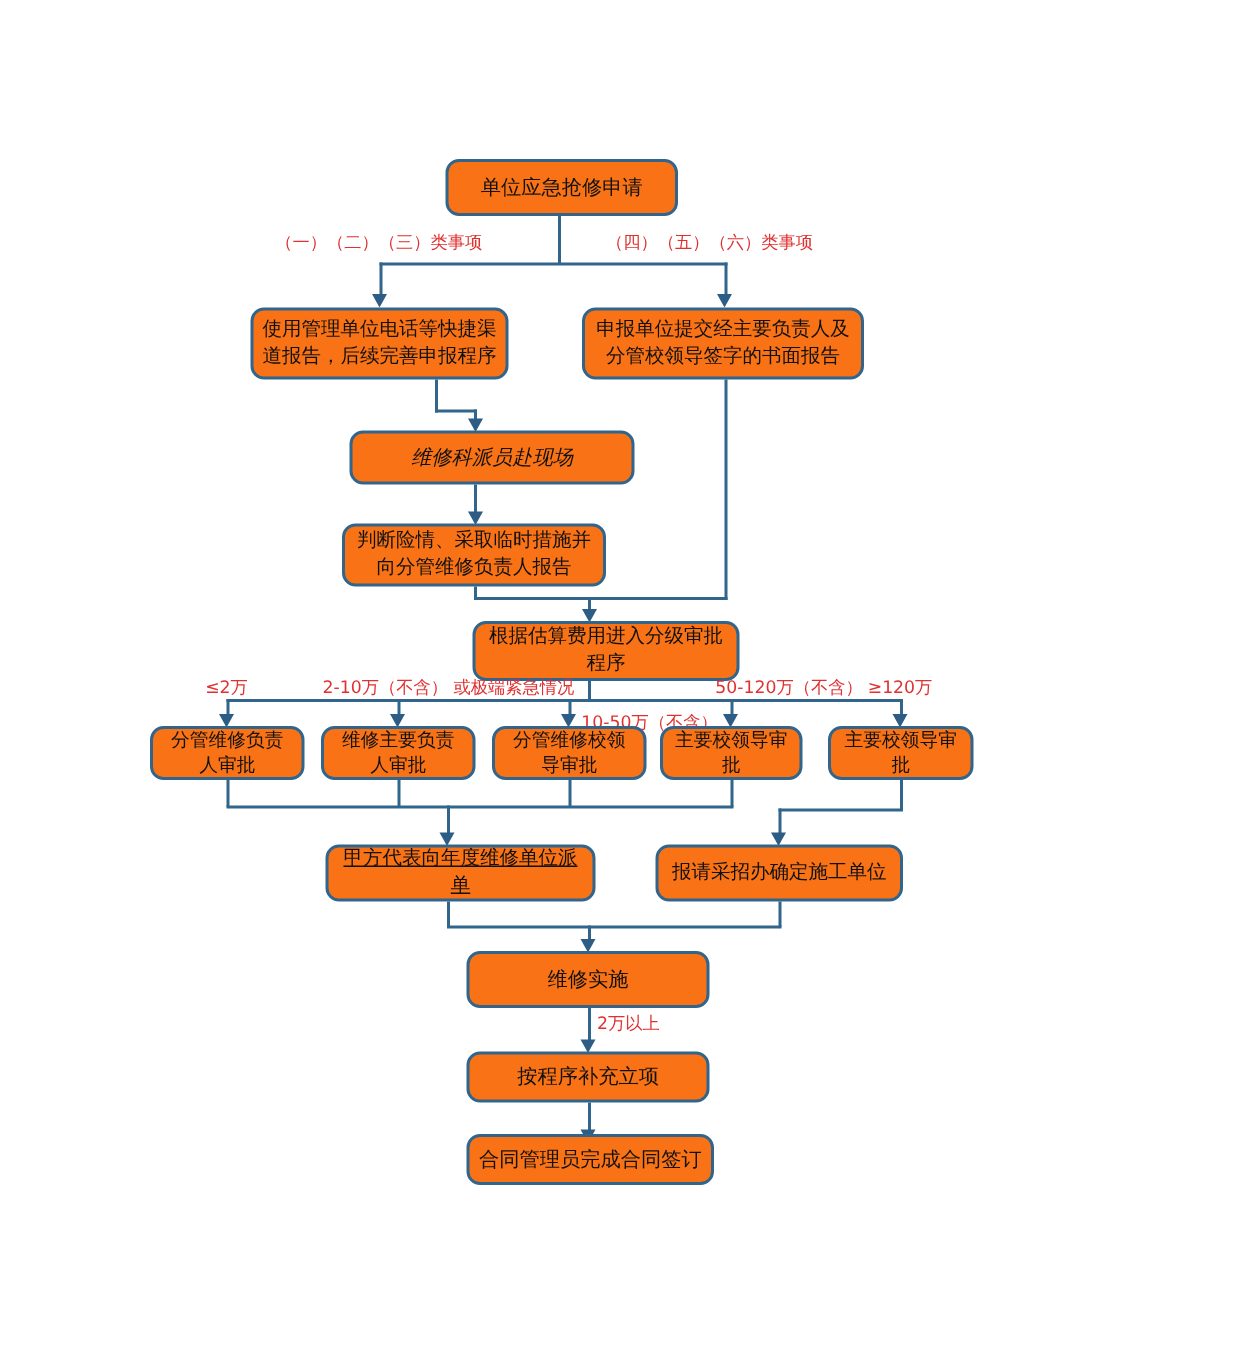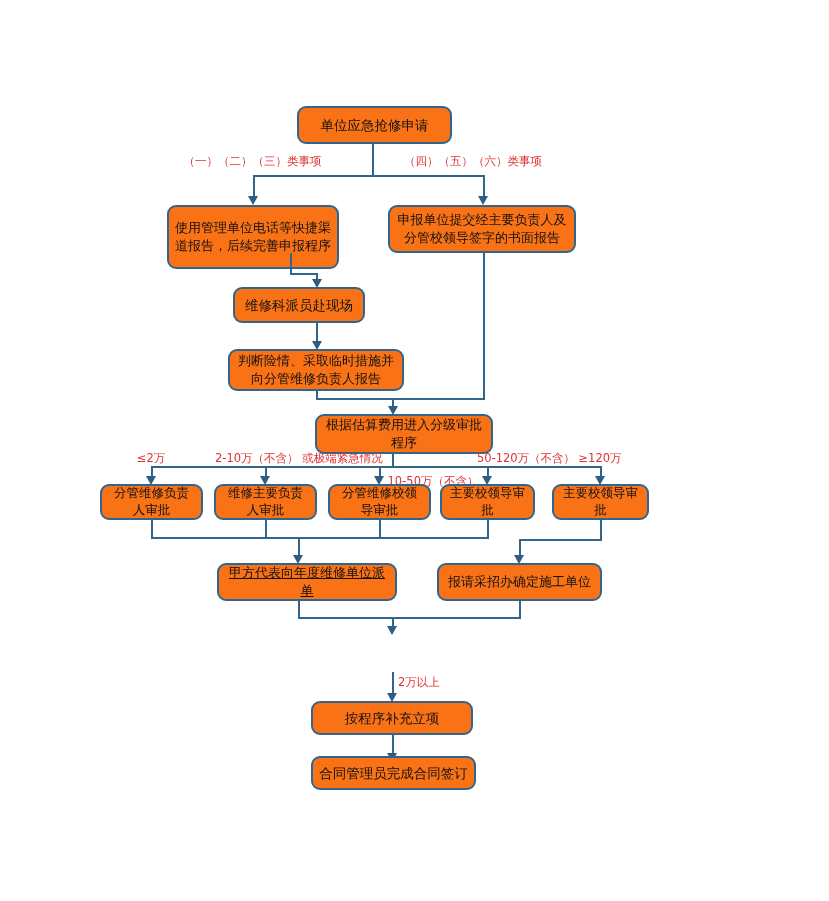--- a/index.html
+++ b/index.html
@@ -75,34 +75,34 @@
   <div class="vline" style="left:483px;top:175px;height:22px;"></div>
   <div class="arrow" style="left:478px;top:196px;"></div>
 
   <div class="rlabel" style="left:145px;top:154px;width:215px;">
     <span>（一）（二）（三）类事项</span>
   </div>
   <div class="rlabel" style="left:383px;top:154px;width:180px;">
     <span>（四）（五）（六）类事项</span>
   </div>
 
-  <div class="node" style="left:167px;top:205px;width:172px;height:64px;font-size:13px;">
+  <div class="node" style="left:167px;top:205px;width:172px;height:48px;font-size:13px;">
     <span>使用管理单位电话等快捷渠道报告，后续完善申报程序</span>
   </div>
 
   <div class="node" style="left:388px;top:205px;width:188px;height:48px;font-size:13px;">
     <span>申报单位提交经主要负责人及分管校领导签字的书面报告</span>
   </div>
 
   <div class="vline" style="left:290px;top:253px;height:22px;"></div>
   <div class="hline" style="left:290px;top:273px;width:28px;"></div>
   <div class="vline" style="left:316px;top:273px;height:8px;"></div>
   <div class="arrow" style="left:312px;top:279px;"></div>
 
-  <div class="node" style="left:233px;top:287px;width:132px;height:36px;">
+  <div class="node" style="left:233px;top:287px;width:190px;height:36px;font-style:italic;">
     <span>维修科派员赴现场</span>
   </div>
 
   <div class="vline" style="left:316px;top:323px;height:20px;"></div>
   <div class="arrow" style="left:312px;top:341px;"></div>
 
   <div class="node" style="left:228px;top:349px;width:176px;height:42px;font-size:13px;">
     <span>判断险情、采取临时措施并向分管维修负责人报告</span>
   </div>
 
@@ -188,20 +188,23 @@
   <div class="node" style="left:437px;top:563px;width:165px;height:38px;font-size:13px;">
     <span>报请采招办确定施工单位</span>
   </div>
 
   <div class="vline" style="left:298px;top:601px;height:17px;"></div>
   <div class="vline" style="left:519px;top:601px;height:17px;"></div>
   <div class="hline" style="left:298px;top:617px;width:223px;"></div>
   <div class="vline" style="left:392px;top:617px;height:11px;"></div>
   <div class="arrow" style="left:387px;top:626px;"></div>
 
+  <div class="node" style="left:311px;top:634px;width:162px;height:38px;">
+    <span>维修实施</span>
+  </div>
 
   <div class="vline" style="left:392px;top:672px;height:23px;"></div>
   <div class="arrow" style="left:387px;top:693px;"></div>
   <div class="rlabel" style="left:398px;top:675px;width:60px;text-align:left;">
     <span>2万以上</span>
   </div>
 
   <div class="node" style="left:311px;top:701px;width:162px;height:34px;">
     <span>按程序补充立项</span>
   </div>

